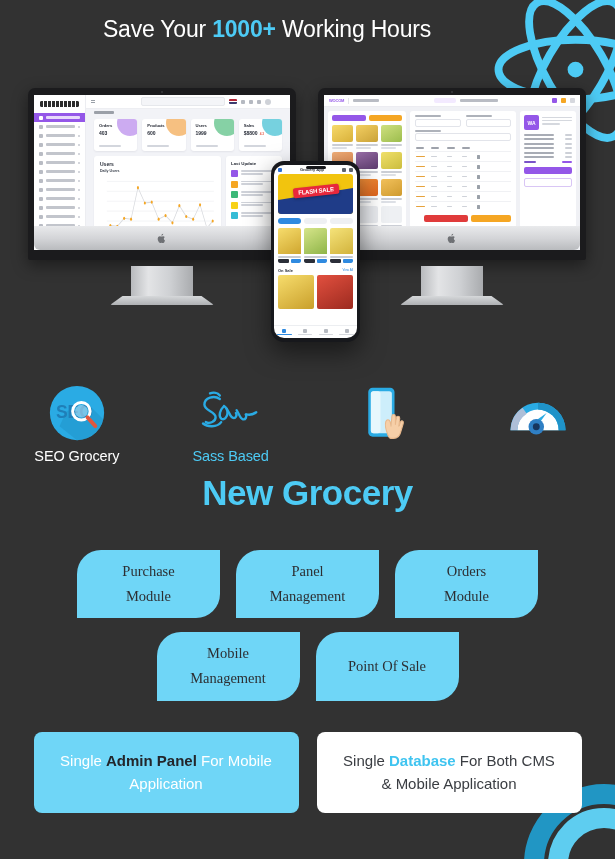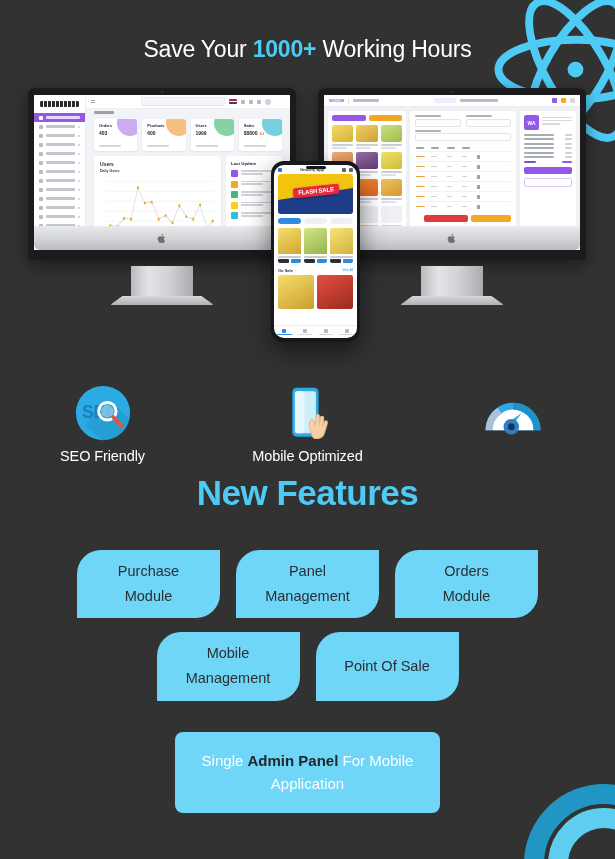--- a/index.html
+++ b/index.html
@@ -34,23 +34,23 @@
     top: 768px;
     width: 160px;
     height: 160px;
     z-index: 1;
     pointer-events: none;
   }
 
   
   .headline {
     position: absolute;
-    top: 36px;
+    top: 16px;
     left: 0;
-    width: 615px;
+    width: 534px;
     text-align: center;
     font-size: 23px;
     font-weight: 400;
     letter-spacing: -0.2px;
     color: #ffffff;
     z-index: 3;
   }
   .headline .hl-accent {
     color: #4dcbf5;
     font-weight: 700;
@@ -322,20 +322,21 @@
   .pill {
     width: 143px;
     padding: 9px 6px;
     box-sizing: border-box;
     background: #6fd6f7;
     color: #2d2f33;
     text-align: center;
     font-size: 14.5px;
     line-height: 1.72;
     border-radius: 24px 0 24px 0;
+    font-family: Liberation Serif, serif;
   }
 
   
   .info-cards {
     position: absolute;
     top: 732px; left: 0; width: 615px;
     display: flex; justify-content: center; gap: 18px;
     z-index: 3;
   }
   .info-card {
@@ -957,52 +958,67 @@
     <div class="fig">
       <svg width="56" height="56" viewBox="0 0 64 64">
         <circle cx="32" cy="32" r="31" fill="#2aabe4"></circle>
         <path d="M32 63A31 31 0 0 0 62 39L44 21 20 30 12 47z" fill="#1f93c9" opacity=".55"></path>
         <text x="29" y="38" font-family="'Liberation Sans',sans-serif" font-size="20" font-weight="700" fill="#1f7fb8" text-anchor="middle">SEO</text>
         <circle cx="37" cy="30" r="10" fill="none" stroke="#ffffff" stroke-width="3.4"></circle>
         <circle cx="37" cy="30" r="7.2" fill="#bfe6f8" opacity=".55"></circle>
         <line x1="44" y1="37" x2="53" y2="47" stroke="#e0573e" stroke-width="4.4" stroke-linecap="round"></line>
       </svg>
     </div>
-    <div class="cap">SEO Friendly</div>
+    <div class="cap">SEO Grocery</div>
   </div>
 
+  <div class="feature">
+    <div class="fig">
+      <svg width="70" height="50" viewBox="0 0 100 64">
+        <g fill="none" stroke="#2aabe4" stroke-width="3.4" stroke-linecap="round">
+          <path d="M34 12c-8-6-22-2-22 8 0 9 16 10 16 18 0 6-8 10-14 7"></path>
+          <path d="M10 47c6 5 20 6 26-2"></path>
+          <path d="M40 22c-6 6-8 14-4 18 4 3 9-2 9-8 0-5-2-8-5-10"></path>
+          <path d="M44 26c4 6 5 12 9 13 4 1 6-4 4-7"></path>
+          <path d="M58 28c4 6 5 12 9 13 4 1 6-4 4-7"></path>
+          <path d="M72 34c5 1 10 0 14-3"></path>
+          <path d="M20 4c5-2 11-1 14 3"></path>
+        </g>
+      </svg>
+    </div>
+    <div class="cap accent">Sass Based</div>
+  </div>
 
   <div class="feature">
     <div class="fig">
       <svg width="46" height="56" viewBox="0 0 52 64">
         <rect x="8" y="3" width="30" height="56" rx="5" fill="#2aabe4"></rect>
         <rect x="11" y="7" width="24" height="48" rx="3" fill="#cdeefb"></rect>
         <rect x="11" y="7" width="11" height="48" rx="3" fill="#e7f7fd"></rect>
         <path d="M30 56c-2-5-3-10-2-14 1-3 4-3 5 0l1 5 1-11c0-3 4-3 4 0l0 9 1-7c0-3 4-3 4 0l-1 9 2-5c1-2 4-1 3 2l-3 10c-1 4-4 7-8 7h-3c-2 0-3-2-4-5z" fill="#f6cfa8" stroke="#e8b88c" stroke-width="1.2" stroke-linejoin="round"></path>
       </svg>
     </div>
-    <div class="cap">Mobile Optimized</div>
   </div>
 
   <div class="feature">
     <div class="fig">
       <svg width="62" height="48" viewBox="0 0 72 52">
         <path d="M4 46a32 32 0 0 1 64 0z" fill="#2aabe4"></path>
         <path d="M12 46a24 24 0 0 1 48 0z" fill="#ffffff"></path>
         <path d="M4 46a32 32 0 0 1 14-26l5 7A24 24 0 0 0 12 46z" fill="#aebfd8"></path>
         <path d="M36 14a32 32 0 0 1 32 32h-8a24 24 0 0 0-24-24z" fill="#1f93c9"></path>
         <path d="M46 26 36 40l-4-4z" fill="#2aabe4"></path>
         <circle cx="34" cy="42" r="9" fill="#2f7fc4"></circle>
         <circle cx="34" cy="42" r="4" fill="#17355e"></circle>
       </svg>
     </div>
   </div>
 </div>
 
-<div class="sec-title">New Features</div>
+<div class="sec-title">New Grocery</div>
 
 <div class="pill-rows">
   <div class="pill-row">
     <div class="pill">
       <span>Purchase</span><br>
       <span>Module</span>
     </div>
     <div class="pill">
       <span>Panel</span><br>
       <span>Management</span>
@@ -1020,13 +1036,16 @@
     <div class="pill" style="padding:22px 6px">
       <span>Point Of Sale</span>
     </div>
   </div>
 </div>
 
 <div class="info-cards">
   <div class="info-card blue">
     <span>Single </span><b>Admin Panel</b><span> For Mobile Application</span>
   </div>
+  <div class="info-card white">
+    <span>Single </span><b>Database</b><span> For Both CMS &amp; Mobile Application</span>
+  </div>
 </div>
 
 </body></html>

